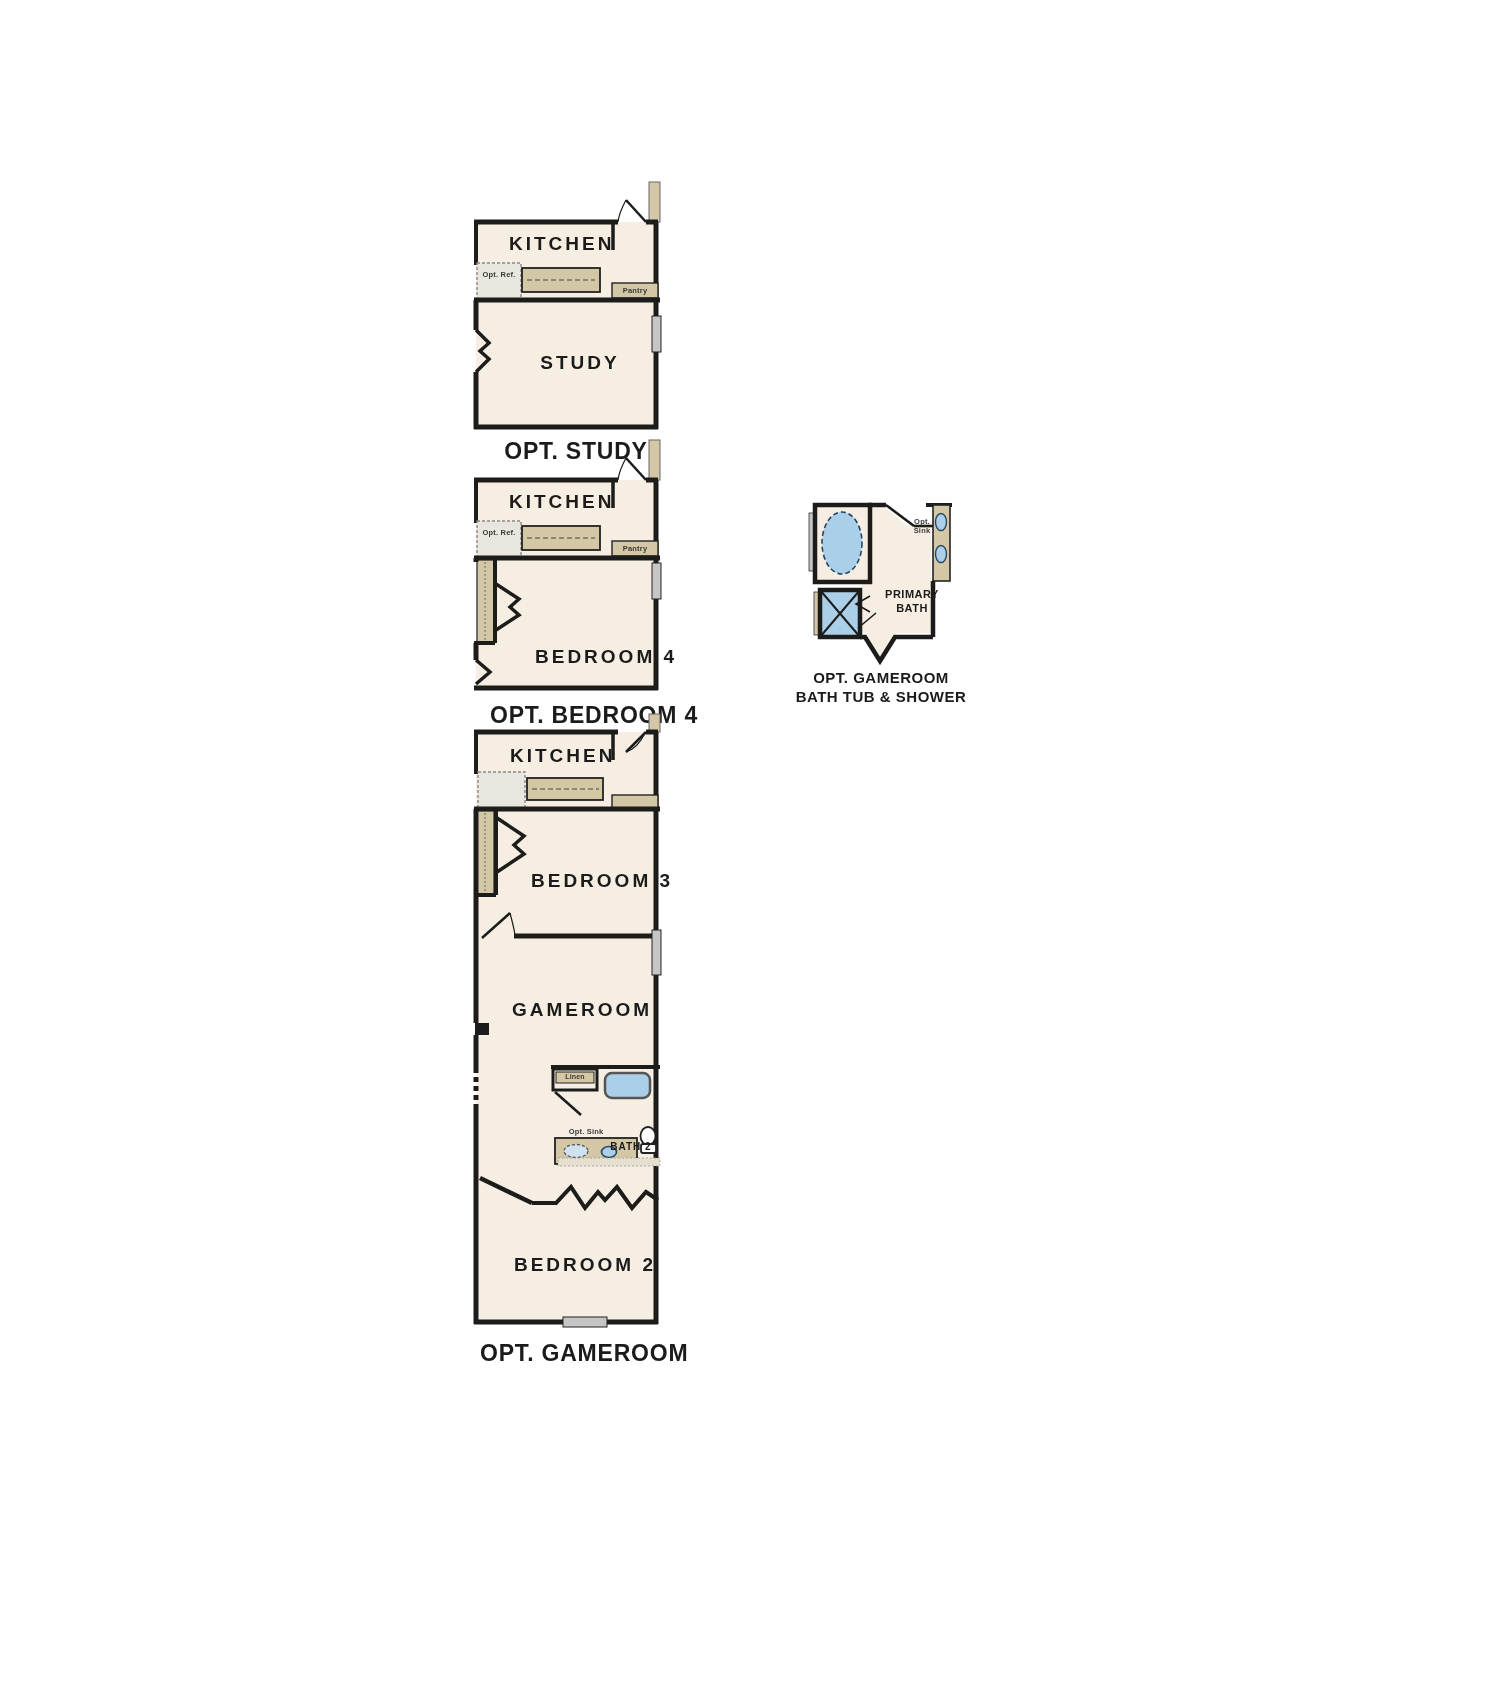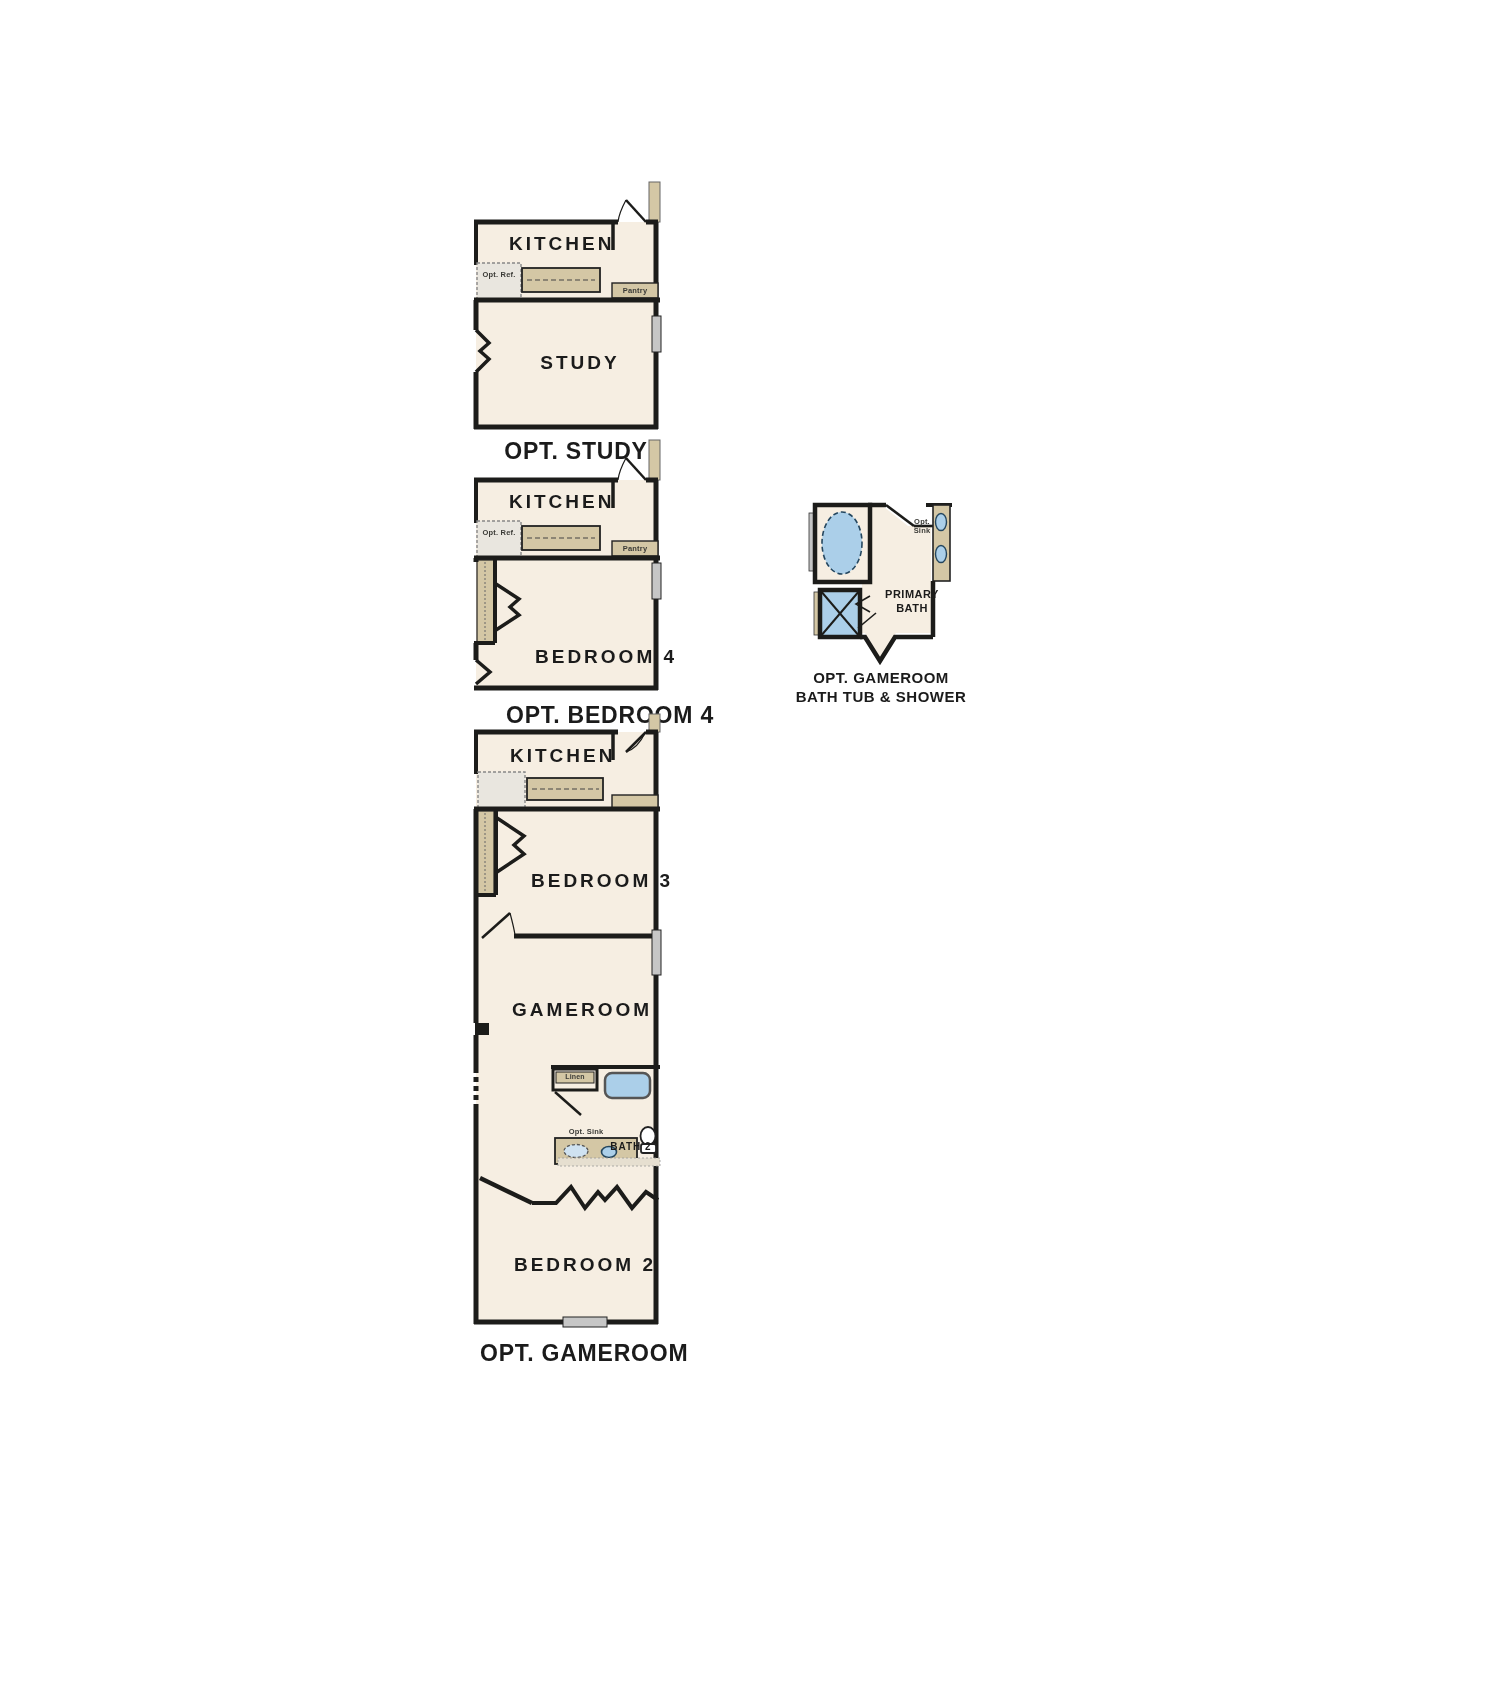--- a/index.html
+++ b/index.html
@@ -73,21 +73,21 @@
       <path d="M4,120 V124" stroke="#1c1c1a" stroke-width="5"></path>
       <path d="M4,205 V222" stroke="#1c1c1a" stroke-width="5"></path>
       <polyline points="4,222 18,234 4,246" fill="none" stroke="#1c1c1a" stroke-width="3.5"></polyline>
       <path d="M2,250 H186" stroke="#1c1c1a" stroke-width="5"></path>
       <rect x="180" y="125" width="9" height="36" fill="#c6c6c6" stroke="#222" stroke-width="1"></rect>
     </svg>
     <div class="lbl room-lbl" style="left:37px;top:53px;width:100px;">KITCHEN</div>
     <div class="lbl tiny" style="left:5px;top:90px;width:44px;text-align:center;position:absolute;">Opt. Ref.</div>
     <div class="lbl tiny" style="left:140px;top:106px;width:46px;text-align:center;position:absolute;">Pantry</div>
     <div class="lbl room-lbl" style="left:63px;top:176px;width:130px;margin-top:32px;">BEDROOM 4</div>
-    <div class="lbl caption" style="left:34px;top:264px;width:190px;">OPT. BEDROOM 4</div>
+    <div class="lbl caption" style="left:18px;top:264px;width:190px;">OPT. BEDROOM 4</div>
   </div>
 
   <div class="plan" style="left:750px;top:455px;width:262px;height:262px;">
     <svg width="262" height="212" viewBox="0 0 262 212">
       <polygon points="122,52 134,52 158,71 181,71 181,178 146,178 130,203 115,178 112,178 112,52" fill="#f6eee2"></polygon>
       <rect x="59" y="58" width="7" height="58" fill="#c6c6c6" stroke="#333" stroke-width="0.8"></rect>
       <rect x="65" y="50" width="55" height="77" fill="#f6eee2" stroke="#1c1c1a" stroke-width="4.5"></rect>
       <ellipse cx="92" cy="88" rx="20" ry="31" fill="#abcfe9" stroke="#24465e" stroke-width="1.6" stroke-dasharray="5,3"></ellipse>
       <rect x="64" y="137" width="6" height="43" fill="#d4c7a5" stroke="#333" stroke-width="0.8"></rect>
       <g>

